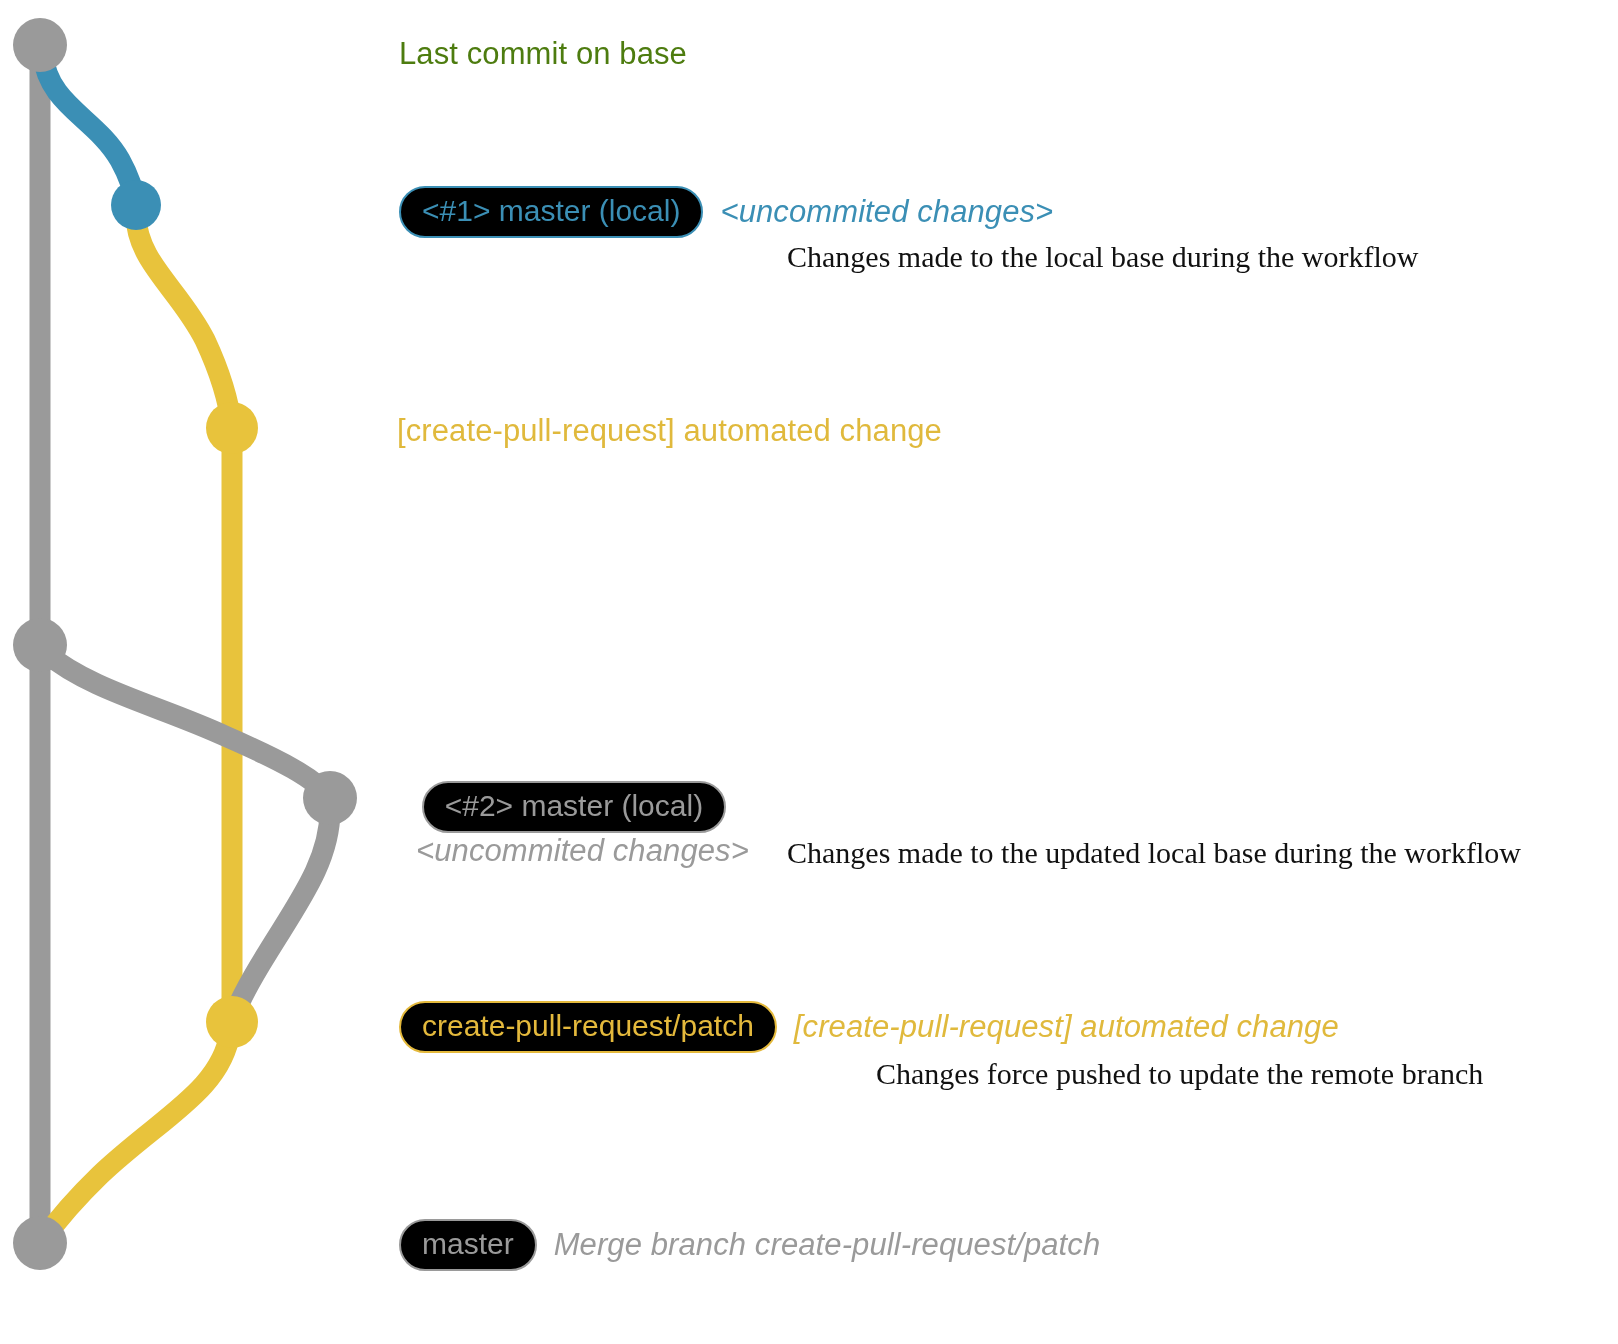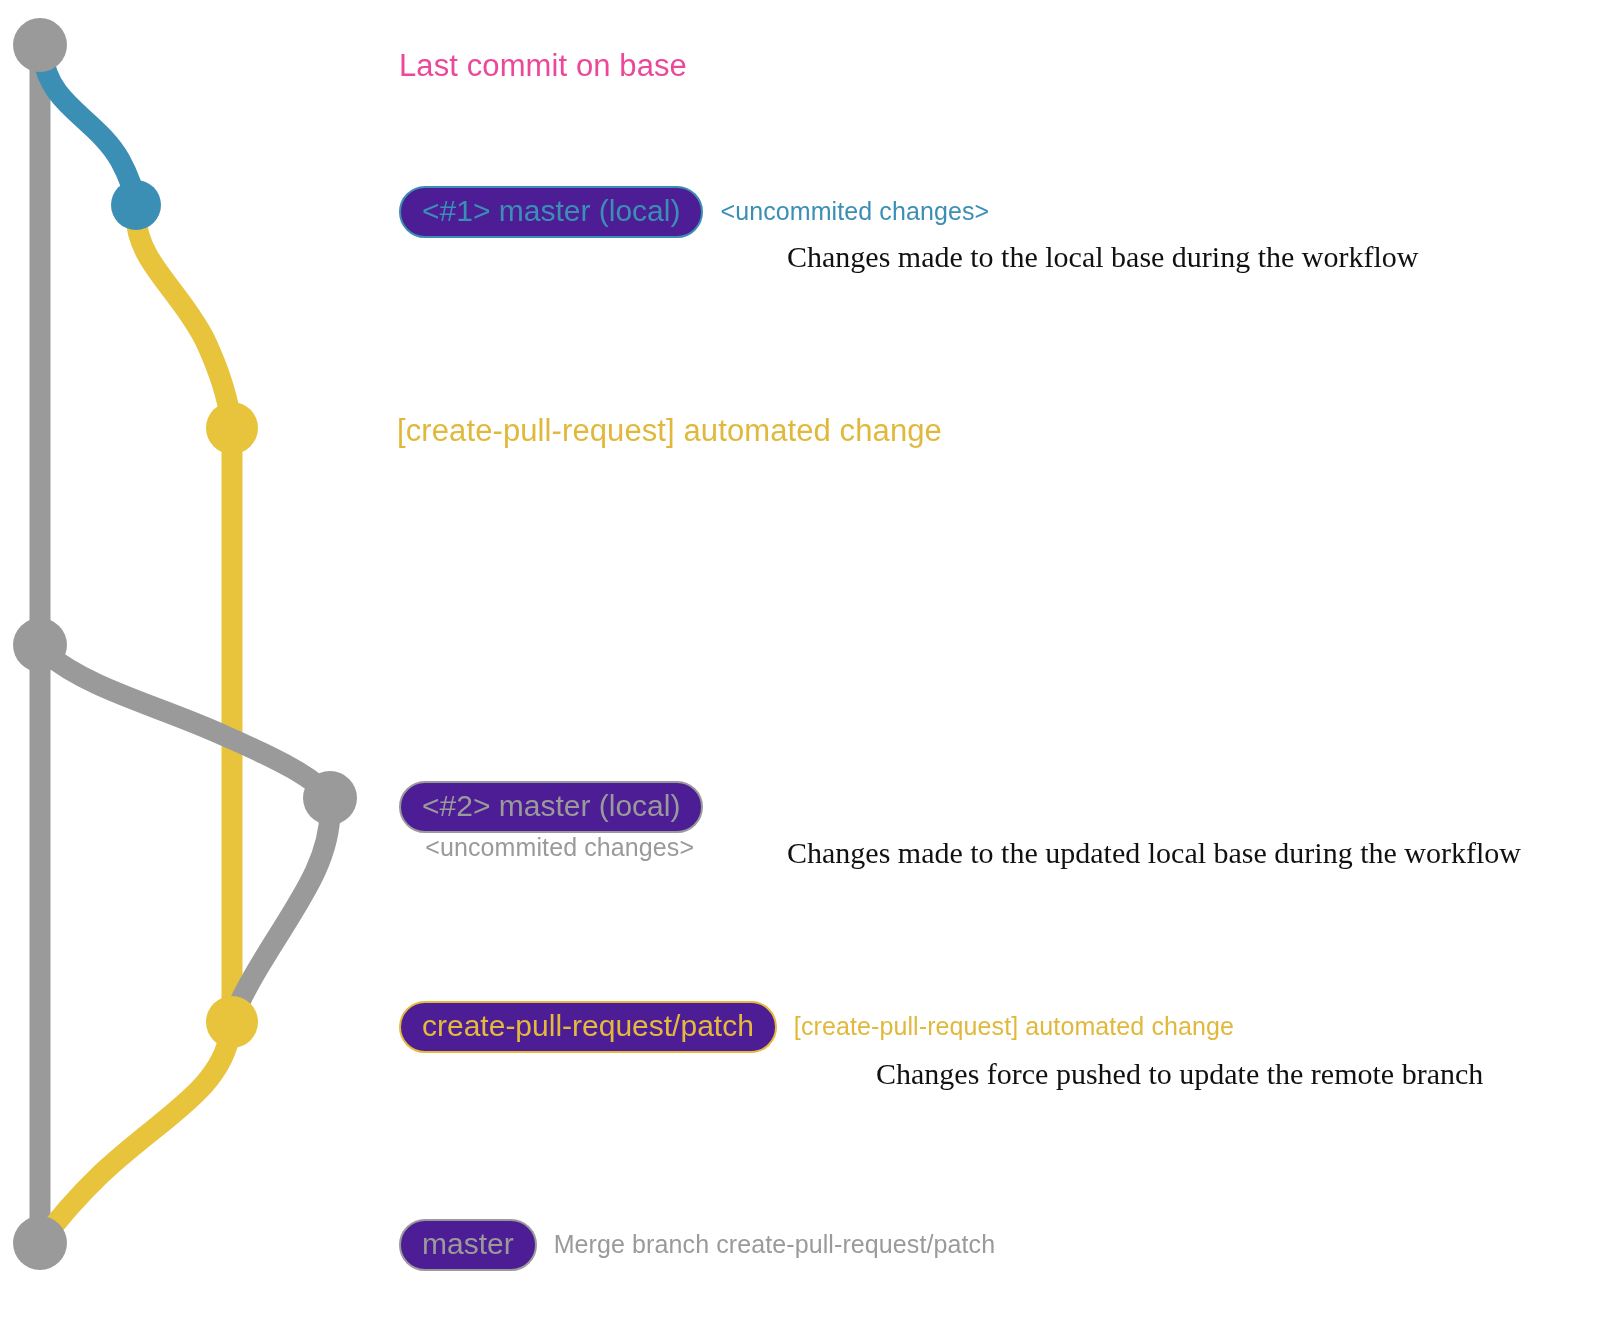--- a/index.html
+++ b/index.html
@@ -42,41 +42,42 @@
     display: inline-flex;
     align-items: center;
     justify-content: center;
     border-radius: 26px;
     border: 2.5px solid #9a9a9a;
     padding: 7px 21px 9px 21px;
     font-family: "Liberation Sans", sans-serif;
     font-size: 30px;
     line-height: 1.05;
     color: #9a9a9a;
-    background: #4c1d95;
+    background: #000000;
     box-sizing: border-box;
   }
   .badge.blue {
     border-color: #3b8fb5;
     color: #3b8fb5;
   }
   .badge.gold {
     border-color: #e4b93c;
     color: #e4b93c;
   }
   .badge.grey {
     border-color: #9a9a9a;
     color: #9a9a9a;
   }
 
   .commit-msg {
     font-family: "Liberation Sans", sans-serif;
-    font-size: 25px;
+    font-size: 31px;
     margin-left: 17px;
     letter-spacing: 0.1px;
+    font-style: italic;
   }
   .commit-msg.blue { color: #3b8fb5; }
   .commit-msg.gold { color: #e0b93c; }
   .commit-msg.grey { color: #9a9a9a; }
 
   .desc {
     position: absolute;
     font-family: "Liberation Serif", serif;
     font-size: 30px;
     color: #111111;
@@ -84,21 +85,21 @@
   }
 
   .standalone-msg {
     position: absolute;
     font-family: "Liberation Sans", sans-serif;
     font-size: 31px;
     white-space: nowrap;
     letter-spacing: 0.1px;
   }
   .standalone-msg.gold { color: #e0b93c; }
-  .standalone-msg.grey { color: #ec4899; margin-top: 12px; }
+  .standalone-msg.grey { color: #4d7c0f; }
 </style>
 </head>
 <body>
 
 <svg id="graph-svg" viewBox="0 0 1618 1344" xmlns="http://www.w3.org/2000/svg">
 
   <path d="M 40,45 L 40,1243" fill="none" stroke="#9a9a9a" stroke-width="21" stroke-linecap="round"></path>
 
   <path d="M 43,55 C 48,105 96,118 120,160 C 130,178 134,192 136,205" fill="none" stroke="#3b8fb5" stroke-width="21" stroke-linecap="round"></path>
 

